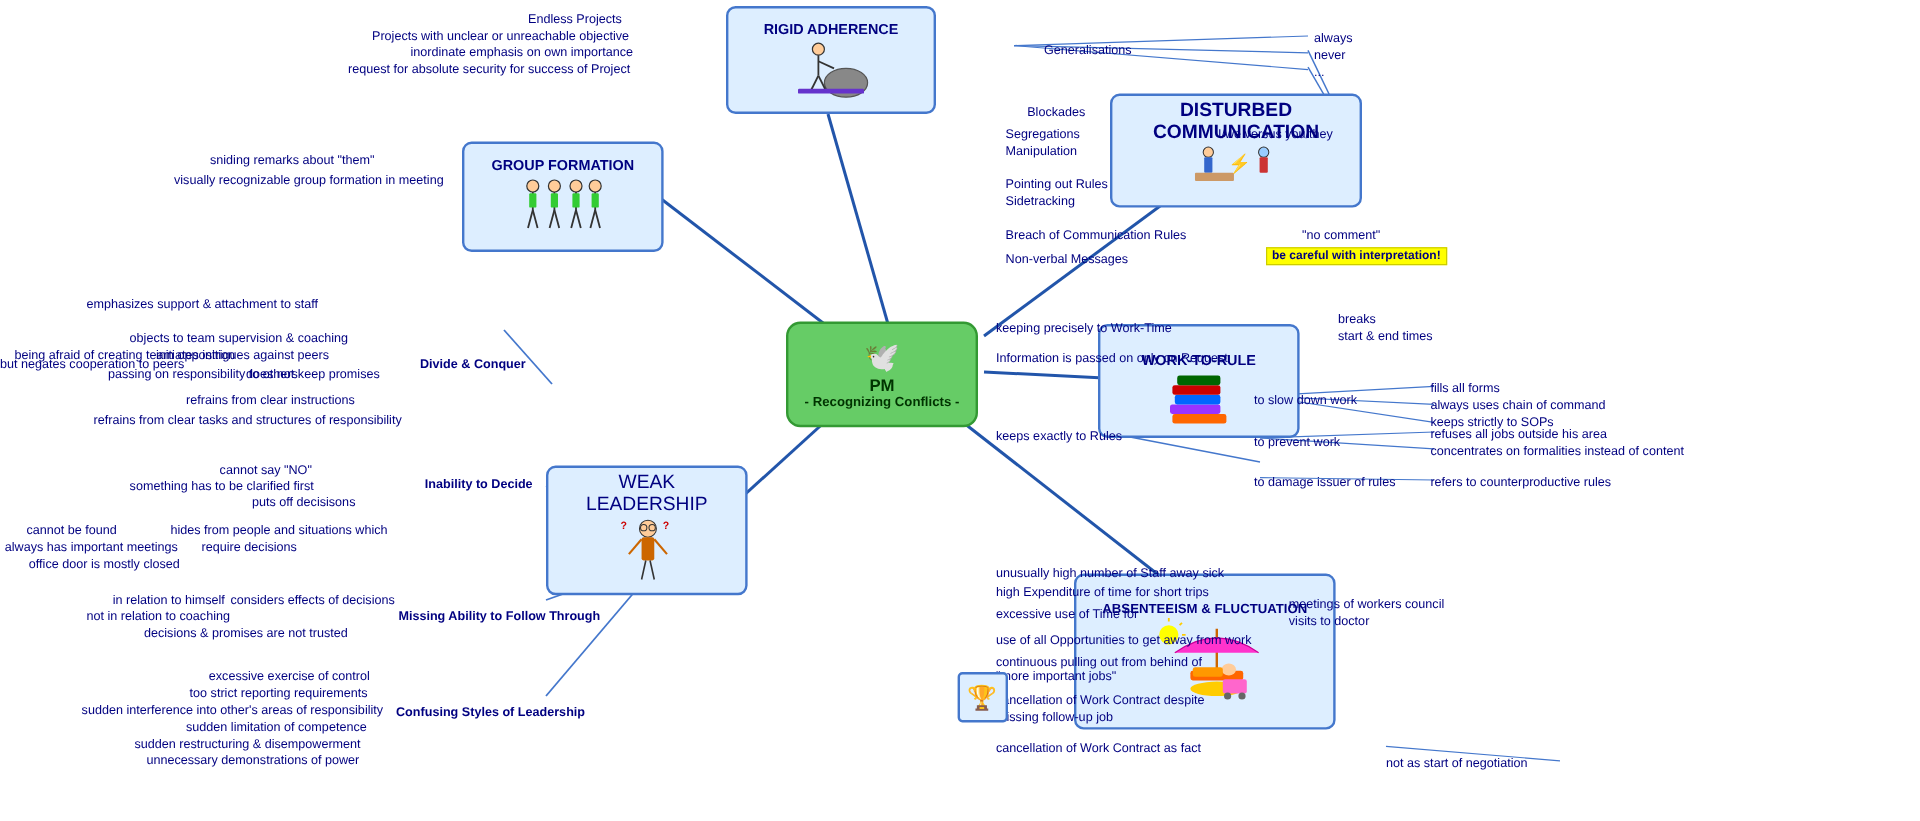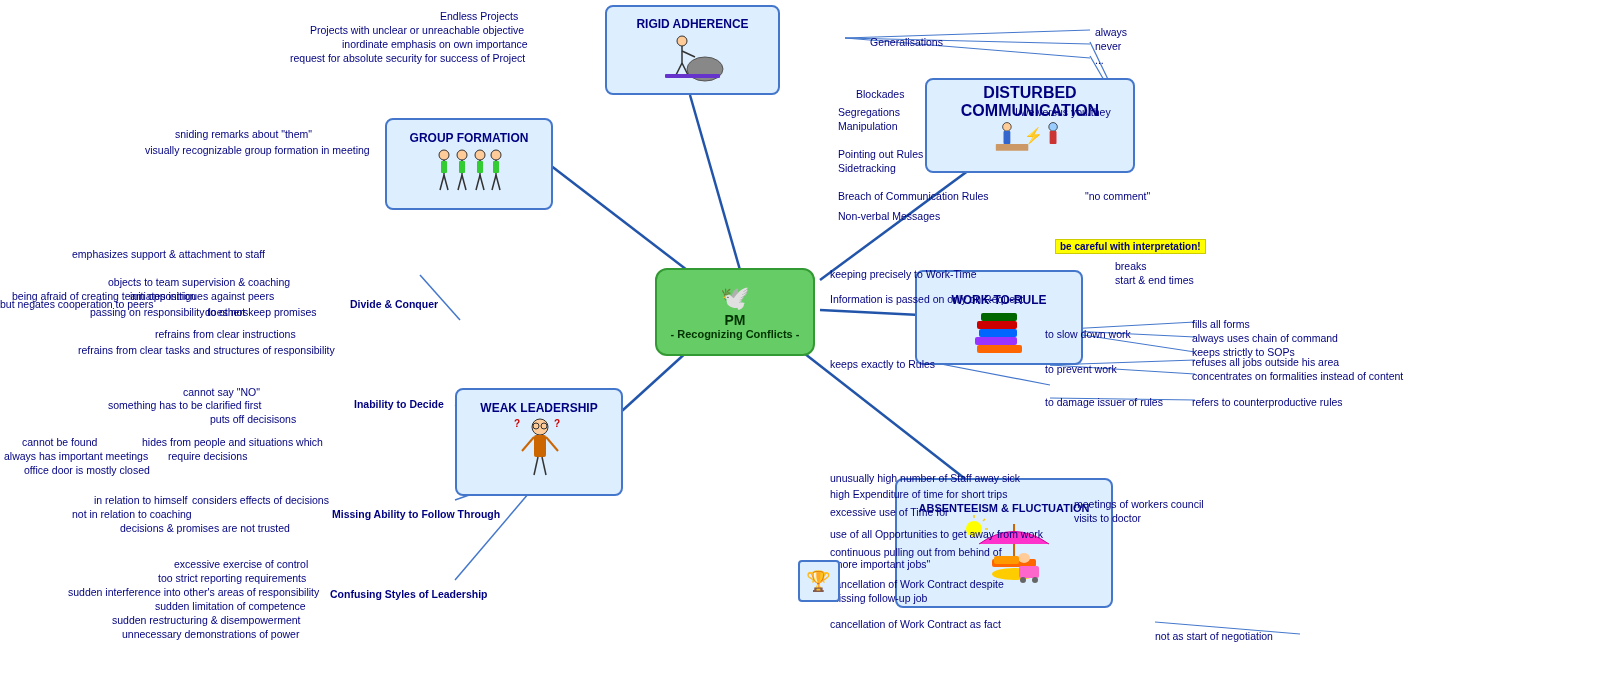--- a/index.html
+++ b/index.html
@@ -49,21 +49,20 @@
     }
     .label.bold {
       font-weight: bold;
     }
     .highlight-yellow {
       background: #ffff00;
       border: 1px solid #cccc00;
       padding: 1px 4px;
       font-weight: bold;
       font-size: 10px;
-      margin-top: 33px;
     }
   </style>
 </head>
 <body>
 
 <svg class="connections">
 
   <line x1="740" y1="270" x2="690" y2="95" stroke="#2255aa" stroke-width="2.5"></line>
 
   <line x1="700" y1="280" x2="550" y2="165" stroke="#2255aa" stroke-width="2.5"></line>
@@ -146,21 +145,21 @@
     <line x1="62" y1="30" x2="66" y2="45" stroke="#333" stroke-width="1.5"></line>
 
     <rect x="7" y="16" width="6" height="12" fill="#33cc33" rx="1"></rect>
     <rect x="25" y="16" width="6" height="12" fill="#33cc33" rx="1"></rect>
     <rect x="43" y="16" width="6" height="12" fill="#33cc33" rx="1"></rect>
     <rect x="59" y="16" width="6" height="12" fill="#33cc33" rx="1"></rect>
   </svg>
 </div>
 
 <div class="node" style="left:455px; top:388px; width:168px; height:108px; display:flex; flex-direction:column; align-items:center; justify-content:center;">
-  <div style="font-size:12px; font-weight:bold;">WEAK LEADERSHIP</div>
+  <div style="font-size:16px; font-weight:normal;">WEAK LEADERSHIP</div>
   <svg width="55" height="68" viewBox="0 0 55 68">
 
     <circle cx="28" cy="12" r="8" fill="#ffcc99" stroke="#333" stroke-width="1"></circle>
     <rect x="22" y="20" width="12" height="22" fill="#cc6600" rx="2"></rect>
     <line x1="22" y1="22" x2="10" y2="36" stroke="#cc6600" stroke-width="2"></line>
     <line x1="34" y1="22" x2="46" y2="36" stroke="#cc6600" stroke-width="2"></line>
     <line x1="26" y1="42" x2="22" y2="60" stroke="#333" stroke-width="1.5"></line>
     <line x1="30" y1="42" x2="34" y2="60" stroke="#333" stroke-width="1.5"></line>
 
     <circle cx="24" cy="11" r="3" fill="none" stroke="#333" stroke-width="1"></circle>

